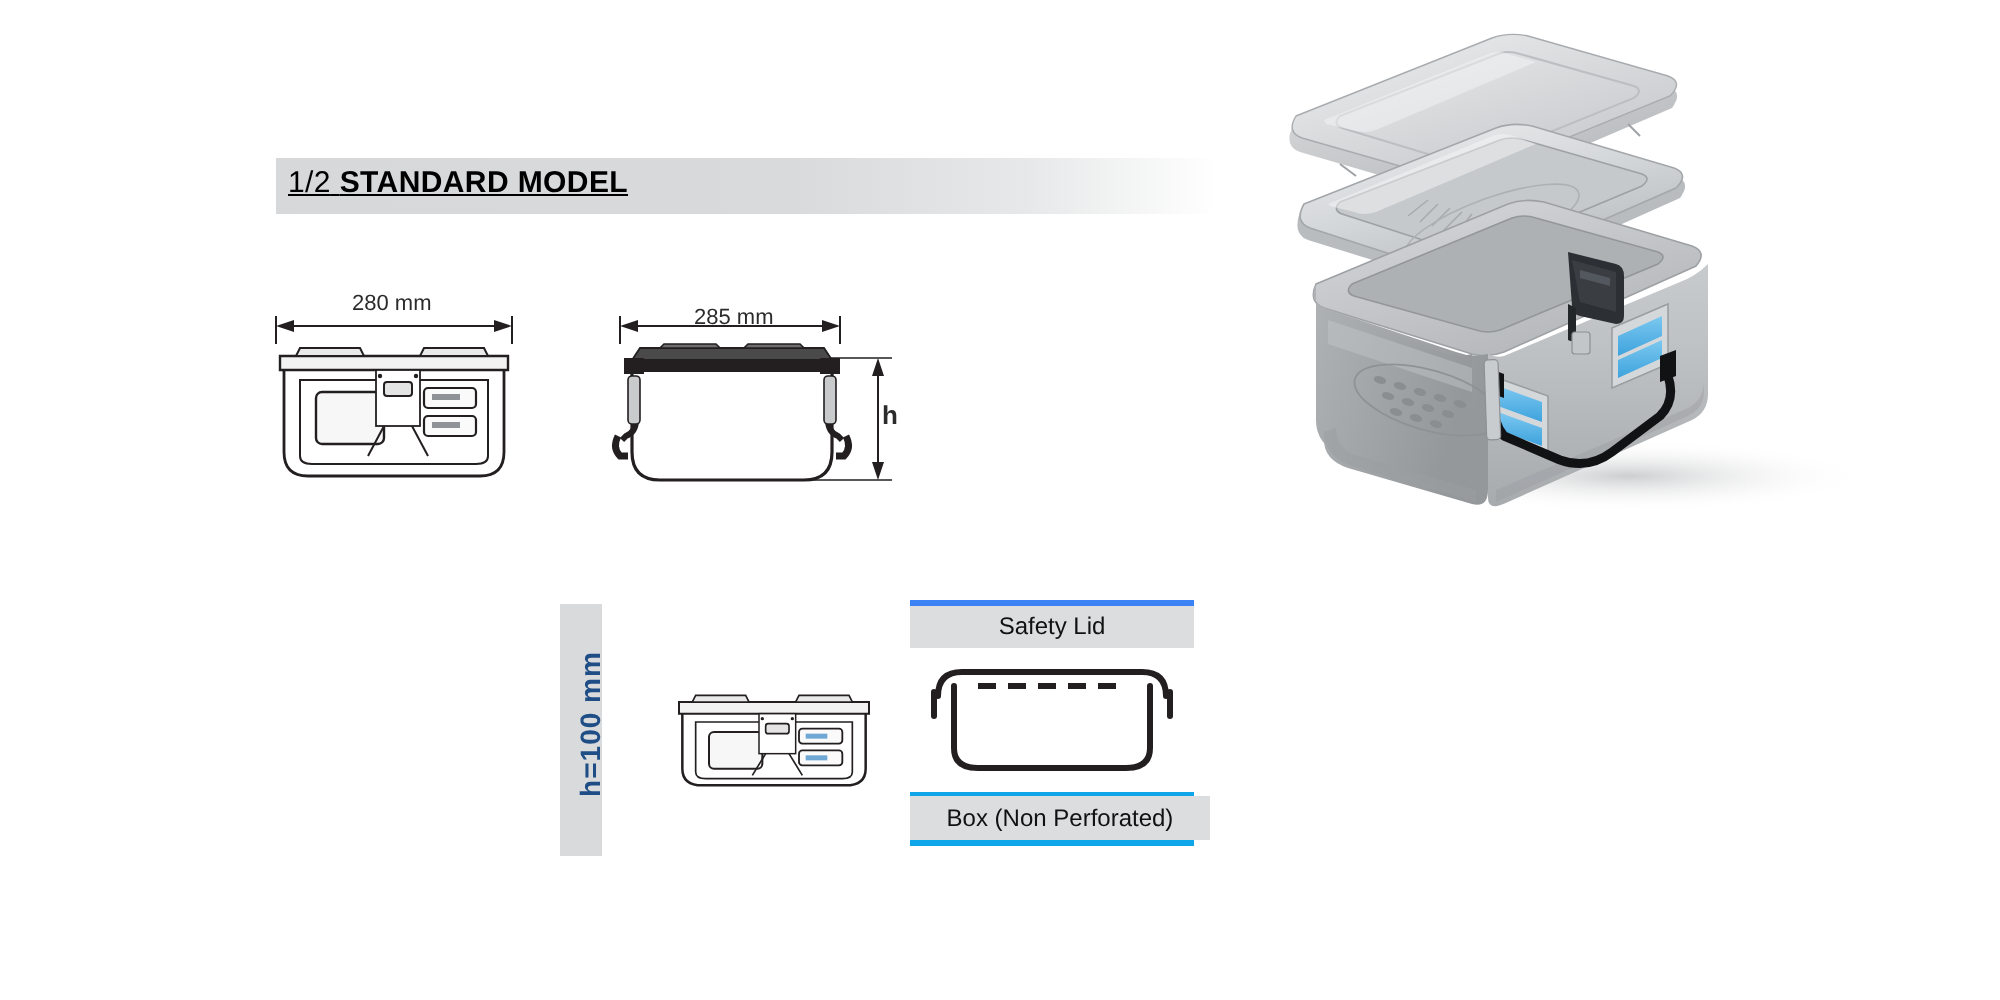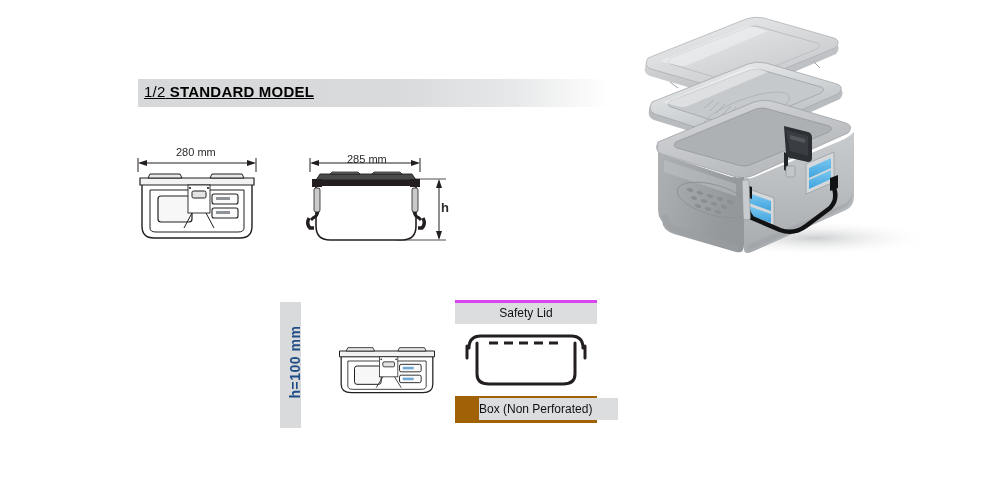--- a/index.html
+++ b/index.html
@@ -73,47 +73,47 @@
     white-space: nowrap;
   }
 
   
   #lid-box-panel {
     position: absolute;
     left: 455px;
     top: 300px;
     width: 142px;
     height: 120px;
-    background: #a16207;
-    border-top: 3px solid #d946ef;
+    background: #0ea5e9;
+    border-top: 3px solid #3b82f6;
   }
   #lid-box-panel .panel-head {
     height: 21px;
     background: #dcdddf;
     font-size: 12px;
     line-height: 21px;
     text-align: center;
     color: #111;
   }
   #lid-box-panel .panel-art {
     position: relative;
     height: 72px;
     background: #ffffff;
   }
   #lid-box-panel .panel-foot {
     position: absolute;
     left: 0;
     top: 95px;
-    width: 139px;
+    width: 150px;
     height: 22px;
     background: #dcdddf;
     font-size: 12px;
     line-height: 22px;
+    text-align: center;
     color: #111;
-    margin-left: 24px;
   }
 
   
   #product-photo {
     position: absolute;
     left: 618px;
     top: 2px;
     width: 382px;
     height: 258px;
   }

